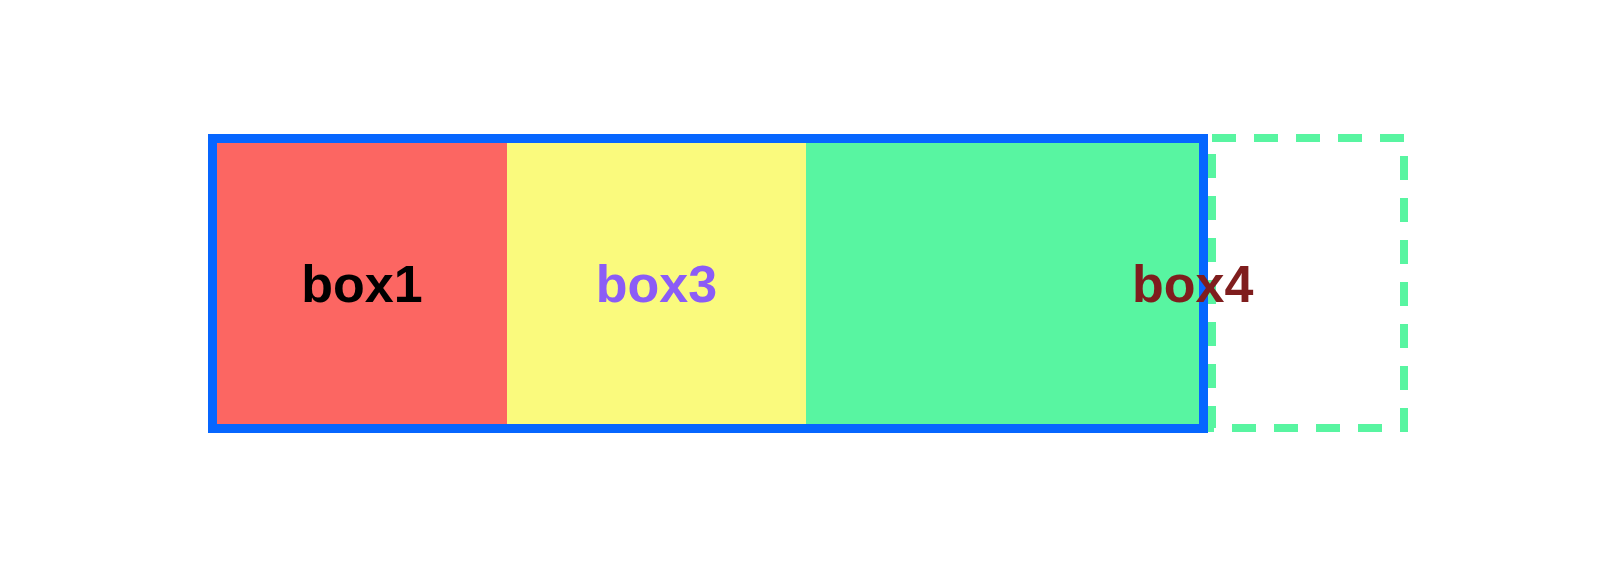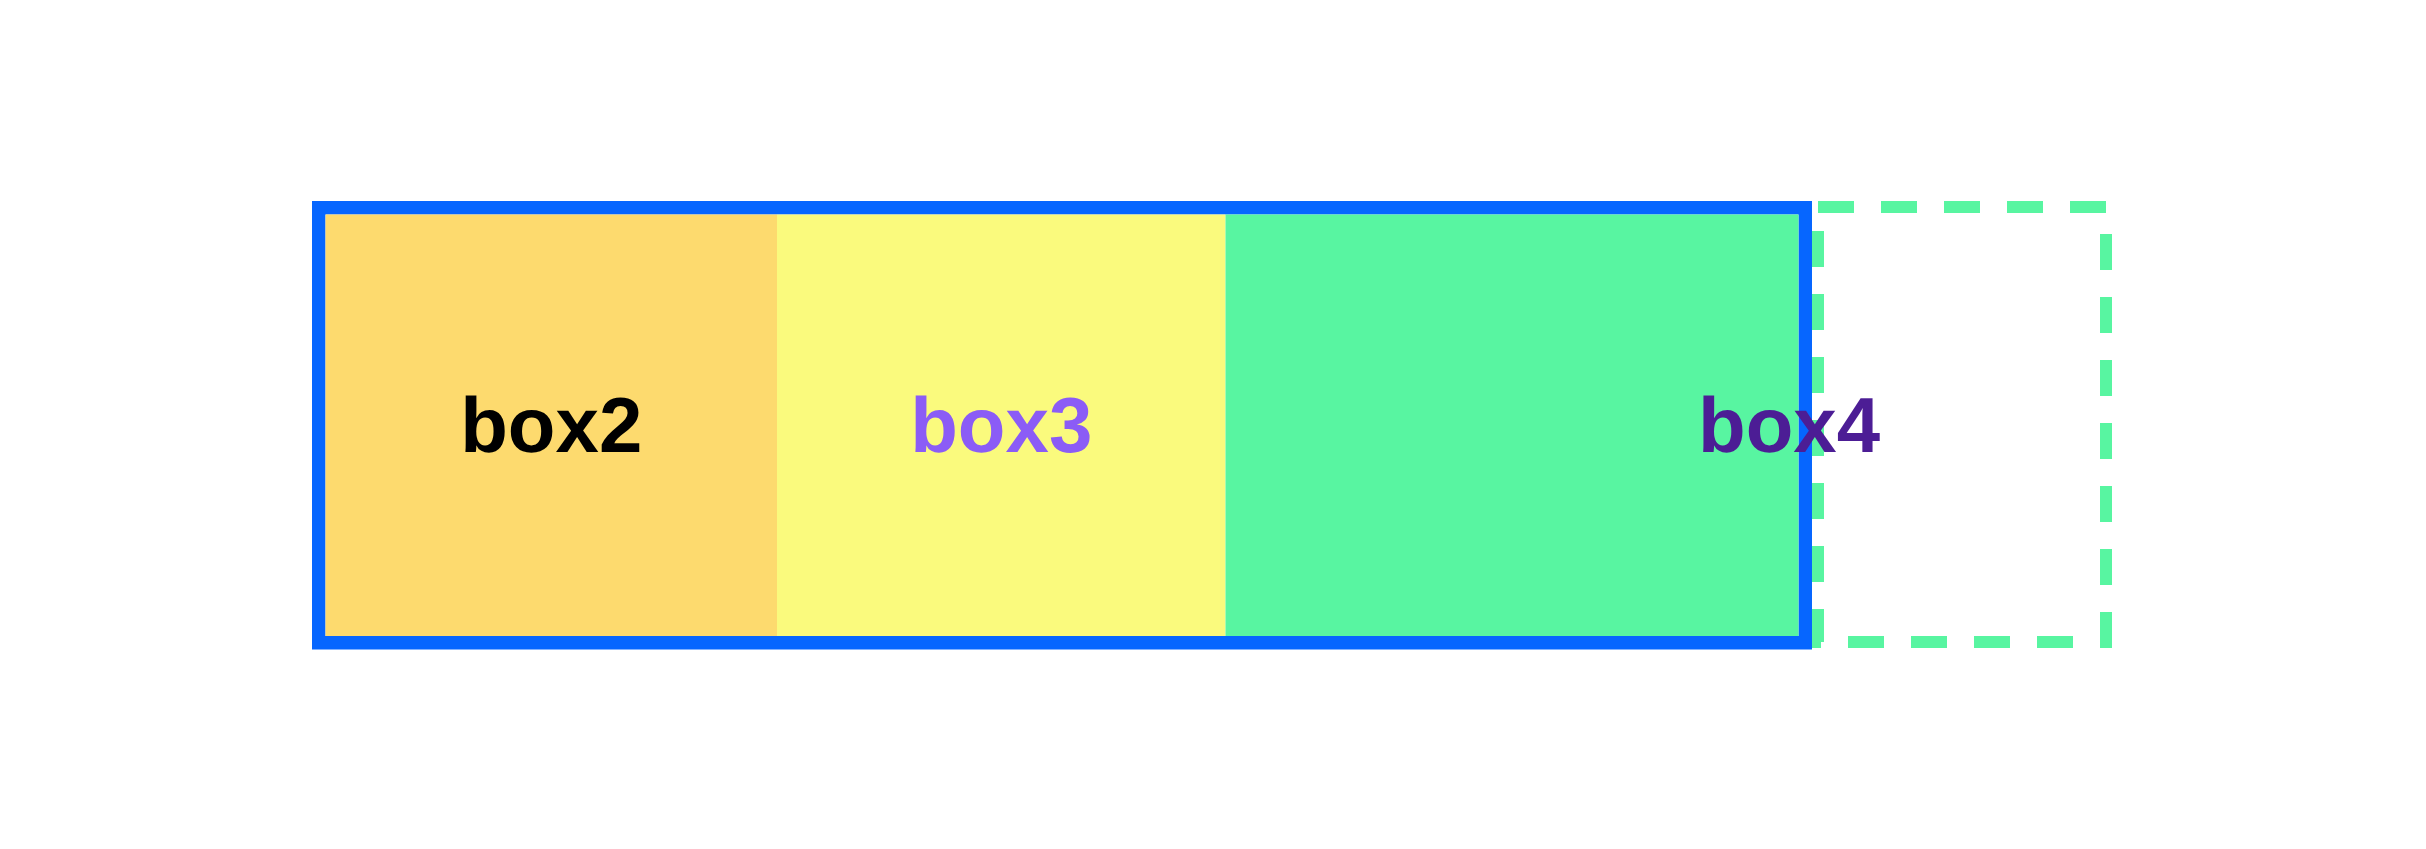--- a/index.html
+++ b/index.html
@@ -65,35 +65,35 @@
     height: 298px;
   }
 </style>
 </head>
 <body>
 
 <div class="canvas" style="background-color: rgb(255, 255, 255);">
 
   <div class="flex-container" style="border-color: rgb(6, 102, 255);">
 
+    <div class="flex-item b1" style="background-color: rgb(252, 102, 98);">
+      <span class="box-label" style="color: rgb(0, 0, 0);">box1</span>
+    </div>
 
-    <div class="flex-item b2" style="background-color: rgb(253, 218, 110);">
-      <span class="box-label" style="color: rgb(0, 0, 0);">box2</span>
-    </div>
 
     <div class="flex-item b3" style="background-color: rgb(250, 250, 125);">
       <span class="box-label" style="color: #8b5cf6;">box3</span>
     </div>
 
     <div class="flex-item b4" style="background-color: rgb(88, 245, 161);">
       
     </div>
   </div>
 
   <div class="box4-label-layer">
-    <span class="box-label" style="color: #4c1d95;">box4</span>
+    <span class="box-label" style="color: #7f1d1d;">box4</span>
   </div>
 
   <svg class="overflow-outline" width="200" height="298" viewBox="0 0 200 298" aria-hidden="true">
     <rect x="4" y="4" width="192" height="290" fill="none" stroke="#58F5A1" stroke-width="8" stroke-dasharray="24 18" style="stroke: rgb(88, 245, 161);"></rect>
   </svg>
 
 </div>
 
 </body></html>

